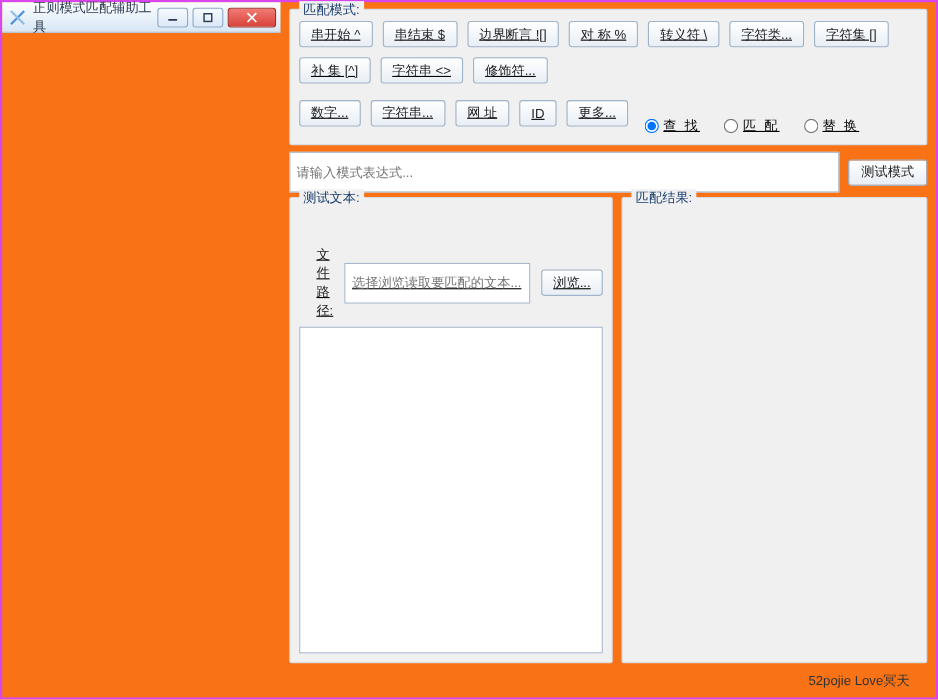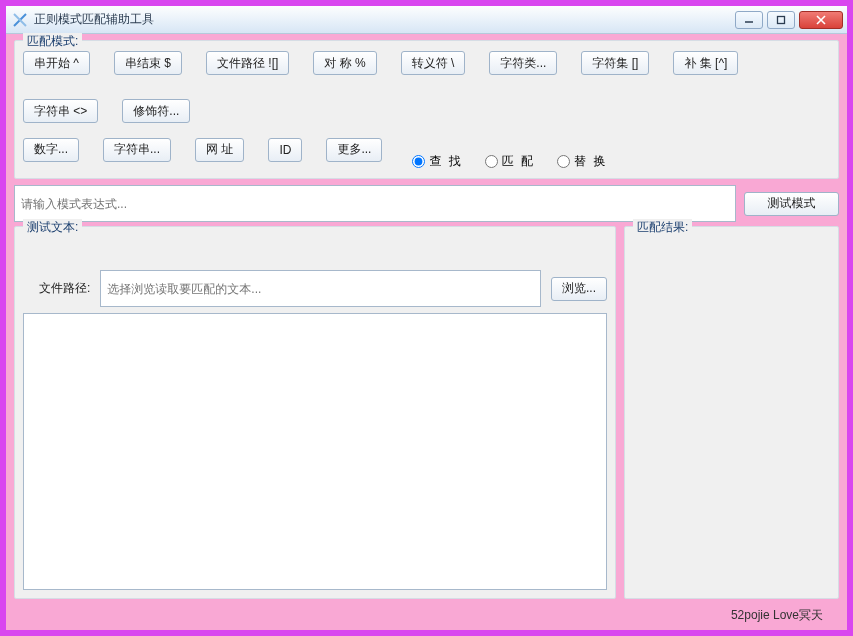--- a/index.html
+++ b/index.html
@@ -7,24 +7,24 @@
   font-family: "Microsoft YaHei", SimSun, Tahoma, sans-serif;
   font-size: 12px;
   background: #fff;
   width: 853px;
   height: 636px;
   overflow: hidden;
 }
 .window {
   width: 853px;
   height: 636px;
-  border: 6px solid #d946ef;
-  background: #f9a8d4;
-  display: flex;
-  flex-direction: column;
+  border: 2px solid #d946ef;
+  background: #f97316;
+  display: flex;
+  flex-direction: row;
 }
 .titlebar {
   height: 28px;
   background: linear-gradient(to bottom, #fdfefe 0%, #eaf2fa 50%, #d7e6f5 100%);
   border-bottom: 1px solid #b5c9db;
   display: flex;
   align-items: center;
   padding: 0 4px 0 6px;
   justify-content: space-between;
 }
@@ -56,30 +56,31 @@
   flex-direction: column;
   padding: 6px 8px 4px 8px;
   gap: 4px;
 }
 .groupbox {
   border: 1px solid #d6dde5;
   border-radius: 2px;
   position: relative;
   padding: 10px 8px 8px 8px;
   background: #f0f0f0;
+  text-decoration: underline;
 }
 .groupbox > .legend {
   position: absolute;
   top: -8px;
   left: 8px;
   background: #f0f0f0;
   padding: 0 4px;
   color: #1a3e6e;
 }
-.row { display: flex; align-items: center; gap: 24px; flex-wrap: wrap; }
+.row { display: flex; align-items: center; gap: 9px; flex-wrap: wrap; }
 .btn {
   height: 24px;
   padding: 0 10px;
   border: 1px solid #9fb3c9;
   border-radius: 3px;
   background: linear-gradient(to bottom, #ffffff, #e8eef5);
   cursor: pointer;
   font-family: inherit;
   font-size: 12px;
   color: #222;
@@ -95,21 +96,21 @@
   border: 1px solid #a7b8cb;
   background: #fff;
   padding: 0 6px;
   font-family: inherit;
   font-size: 12px;
   color: #666;
 }
 .pattern-input { flex: 1; }
 .middle { flex: 1; display: flex; gap: 8px; min-height: 0; }
 .left-panel { flex: 1; display: flex; flex-direction: column; min-width: 0; }
-.right-panel { width: 215px; display: flex; flex-direction: column; }
+.right-panel { width: 278px; display: flex; flex-direction: column; }
 .gb-flex {
   flex: 1;
   display: flex;
   flex-direction: column;
   min-height: 0;
 }
 .file-row { display: flex; align-items: center; gap: 10px; margin-bottom: 6px; padding-left: 16px; margin-top: 33px;}
 .file-label { color: #222; }
 .file-input { flex: 1; color: #666; }
 .textarea {
@@ -170,21 +171,21 @@
     </div>
   </div>
 
   <div class="client">
 
     <div class="groupbox">
       <span class="legend">匹配模式:</span>
       <div class="row">
         <button class="btn">串开始 ^</button>
         <button class="btn">串结束 $</button>
-        <button class="btn">文件路径 ![]</button>
+        <button class="btn">边界断言 ![]</button>
         <button class="btn">对 称  %</button>
         <button class="btn">转义符 \</button>
         <button class="btn">字符类...</button>
         <button class="btn">字符集 []</button>
         <button class="btn">补 集 [^]</button>
         <button class="btn">字符串 &lt;&gt;</button>
         <button class="btn">修饰符...</button>
       </div>
       <div class="row" style="margin-top:6px">
         <button class="btn">数字...</button>
@@ -204,21 +205,21 @@
           <label class="radio-item">
             <input type="radio" name="mode" style="">
             <span class="radio-label">替 换</span>
           </label>
         </div>
       </div>
     </div>
 
     <div class="pattern-row">
       <input type="text" class="text-input pattern-input" placeholder="请输入模式表达式..." style="">
-      <button class="btn" style="width:95px">测试模式</button>
+      <button class="btn" style="width:72px">测试模式</button>
     </div>
 
     <div class="middle">
       <div class="left-panel">
         <div class="groupbox gb-flex">
           <span class="legend">测试文本:</span>
           <div class="file-row">
             <span class="file-label">文件路径:</span>
             <input type="text" class="text-input file-input" placeholder="选择浏览读取要匹配的文本..." style="">
             <button class="btn">浏览...</button>

